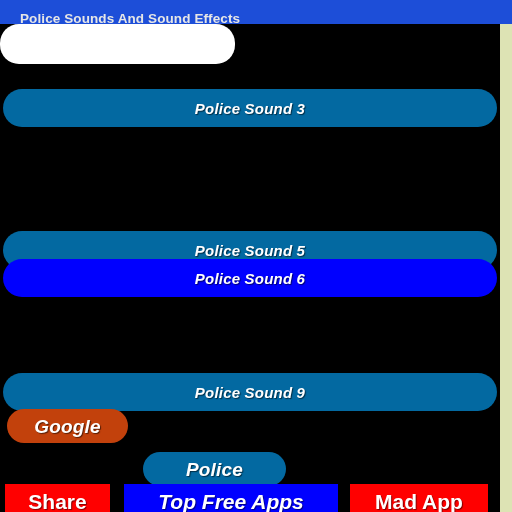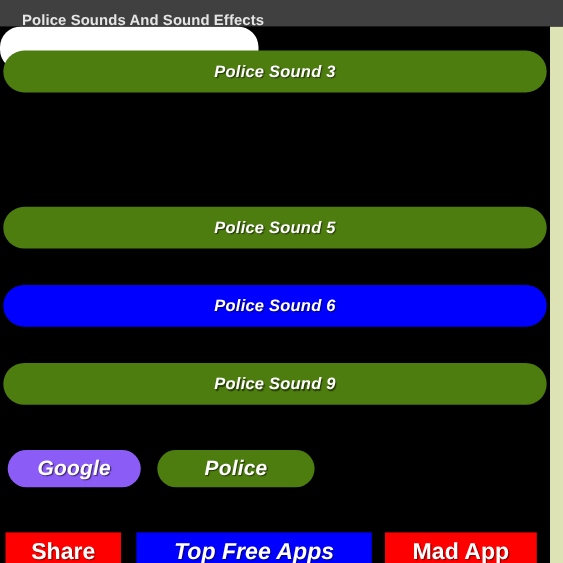--- a/index.html
+++ b/index.html
@@ -14,21 +14,21 @@
     font-family: "Liberation Sans", sans-serif;
     position: relative;
   }
 
   
   #titlebar {
     position: absolute;
     left: 0; top: 0;
     width: 512px;
     height: 36px;
-    background: #404040;
+    background: #1d4ed8;
     box-sizing: border-box;
     display: flex;
     align-items: center;
   }
   #titlebar-title {
     color: #e6e6e6;
     font-size: 13.5px;
     font-weight: bold;
     letter-spacing: 0.1px;
     padding-left: 20px;
@@ -75,23 +75,23 @@
     font-family: "Liberation Sans", sans-serif;
     font-weight: bold;
     font-style: italic;
     font-size: 15px;
     letter-spacing: 0.2px;
     text-shadow: 1px 1px 1px rgba(0,0,0,0.55);
     cursor: pointer;
     padding: 0;
     line-height: 1;
   }
-  .pill.red   { background: #4d7c0f; }
+  .pill.red   { background: #0369a1; margin-top: 43px; }
   .pill.blue  { background: #0000ff; }
-  .pill.green { background: #8b5cf6; }
+  .pill.green { background: #c2410c; }
 
   
   .sound-btn {
     left: 3px;
     width: 494px;
     height: 38px;
   }
 
   
   #partial-btn {

